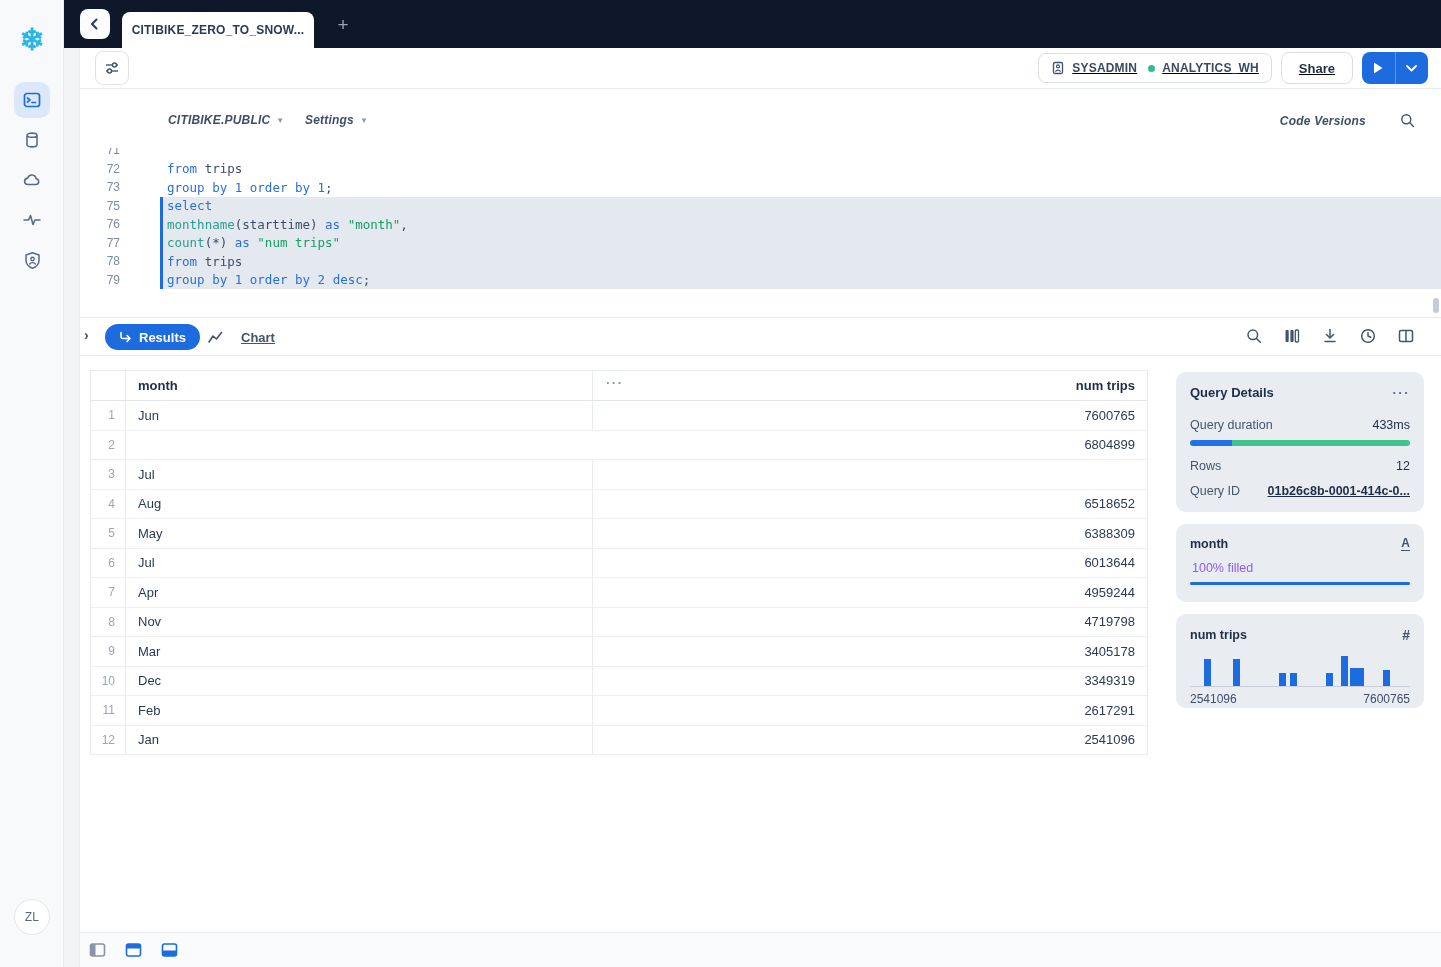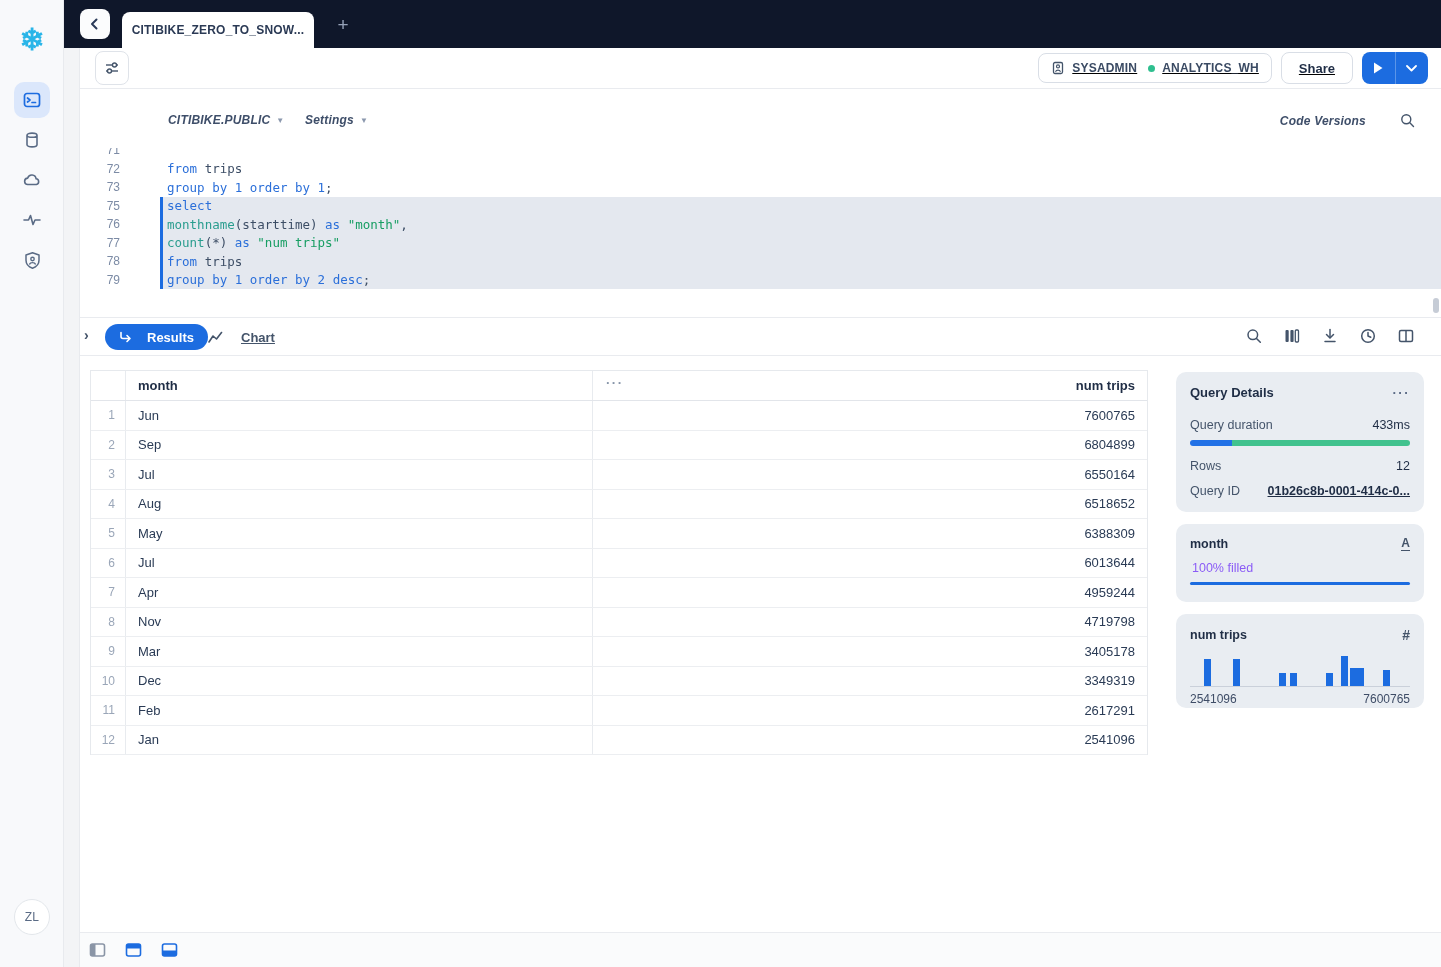--- a/index.html
+++ b/index.html
@@ -51,21 +51,21 @@
   .code-line .gutter { position:relative; z-index:2; width:40px; text-align:right; color:#7C8BA5; font-size:12px; font-family:"Liberation Sans", sans-serif; flex-shrink:0; }
   .code-line .code { position:relative; z-index:2; margin-left:47px; }
   .code-line.sel::before { content:''; position:absolute; left:80px; right:0; top:0; bottom:0; background:#E4E8EF; }
   .code-line.sel::after { content:''; position:absolute; left:80px; width:3px; top:0; bottom:0; background:#1C6CE0; }
   .tok-k { color:#2B6FD9; } .tok-f { color:#2A9D8F; } .tok-s { color:#179E63; } .tok-p { color:#3D4E66; } .tok-n { color:#2B6FD9; }
   .ed-scroll-thumb { position:absolute; right:2px; bottom:4px; width:6px; height:15px; border-radius:3px; background:#C6CCD6; z-index:3; }
 
   
   .res-header { position:absolute; left:0; top:269px; width:1361px; height:39px; border-top:1px solid #E9EBEF; border-bottom:1px solid #E9EBEF; background:#fff; }
   .collapse-ch { position:absolute; left:4px; top:9px; font-size:14px; font-weight:bold; color:#44546A; cursor:pointer; }
-  .pill-results { position:absolute; left:25px; top:6px; height:26px; border-radius:14px; background:#1C6CE0; color:#fff; display:flex; align-items:center; gap:15px; padding:0 14px; font-size:13px; font-weight:bold; cursor:pointer; }
+  .pill-results { position:absolute; left:25px; top:6px; height:26px; border-radius:14px; background:#1C6CE0; color:#fff; display:flex; align-items:center; gap:7px; padding:0 14px; font-size:13px; font-weight:bold; cursor:pointer; }
   .tab-chart { position:absolute; left:128px; top:6px; height:26px; display:flex; align-items:center; gap:18px; font-size:13px; font-weight:600; color:#44546A; cursor:pointer;text-decoration:underline; }
   .res-icons { position:absolute; right:27px; top:10px; display:flex; gap:22px; color:#44546A; }
   .res-icons span { cursor:pointer; display:flex; }
 
   
   .res-body { position:absolute; left:0; top:308px; width:1361px; height:576px; background:#fff; }
 
   
   .tbl { position:absolute; left:10px; top:14px; width:1058px; border-top:1px solid #E6E9ED; border-left:1px solid #E6E9ED; border-right:1px solid #E6E9ED; }
   .t-row { display:flex; height:29.5px; border-bottom:1px solid #ECEEF1; align-items:center; font-size:13px; color:#2A3B55; background:#fff; }
@@ -291,27 +291,25 @@
             </div>
           </div>
           <div id="table-rows">
               <div class="t-row">
                 <div class="c-idx">1</div>
                 <div class="c-month">Jun</div>
                 <div class="c-num">7600765</div>
               </div>
               <div class="t-row">
                 <div class="c-idx">2</div>
-                <div class="c-month">Sep</div>
                 <div class="c-num">6804899</div>
               </div>
               <div class="t-row">
                 <div class="c-idx">3</div>
                 <div class="c-month">Jul</div>
-                <div class="c-num">6550164</div>
               </div>
               <div class="t-row">
                 <div class="c-idx">4</div>
                 <div class="c-month">Aug</div>
                 <div class="c-num">6518652</div>
               </div>
               <div class="t-row">
                 <div class="c-idx">5</div>
                 <div class="c-month">May</div>
                 <div class="c-num">6388309</div>

